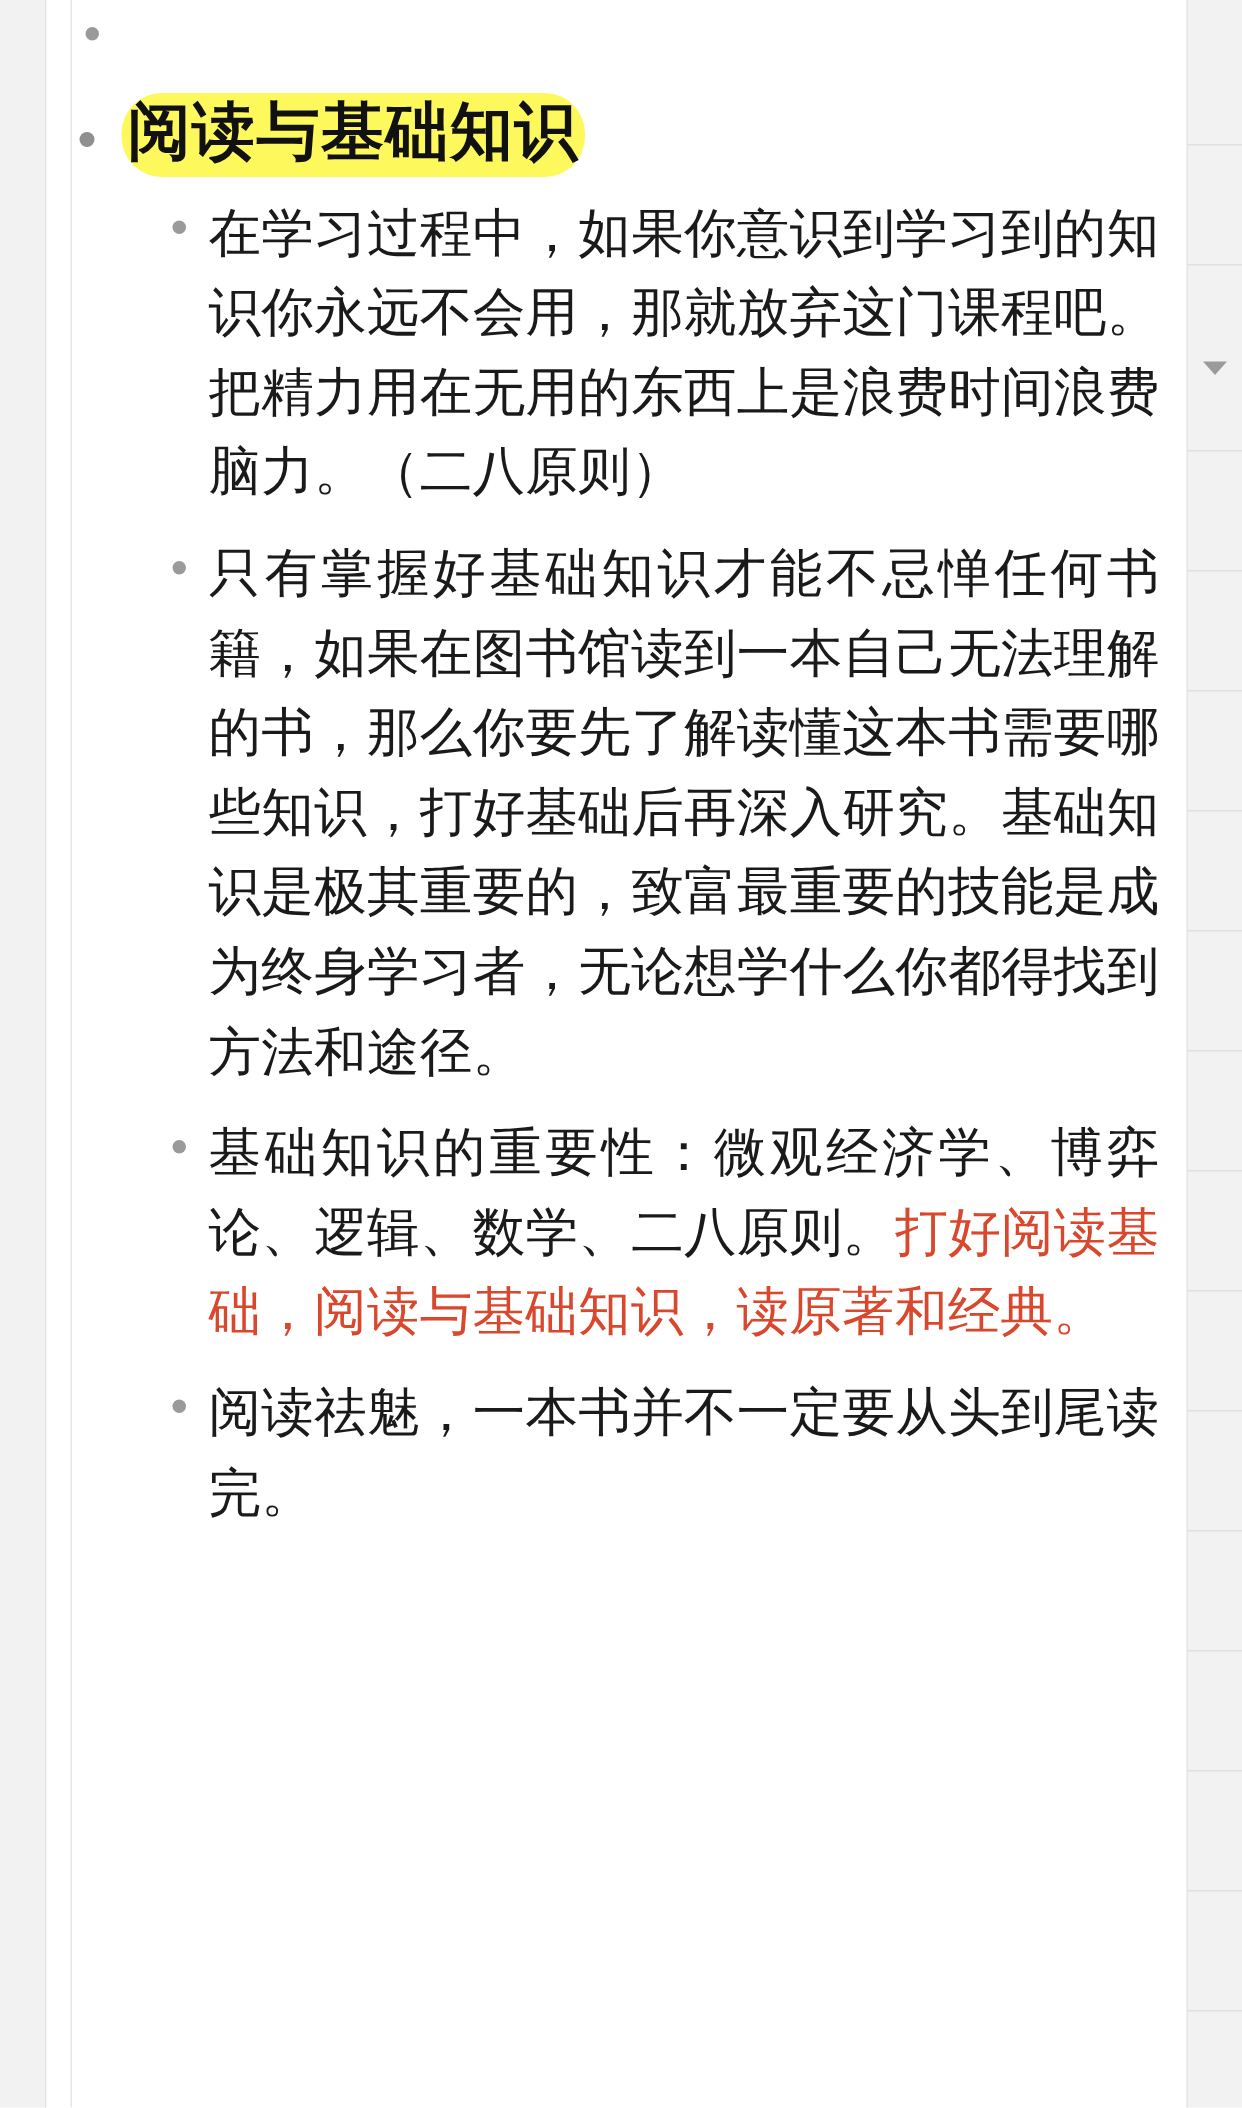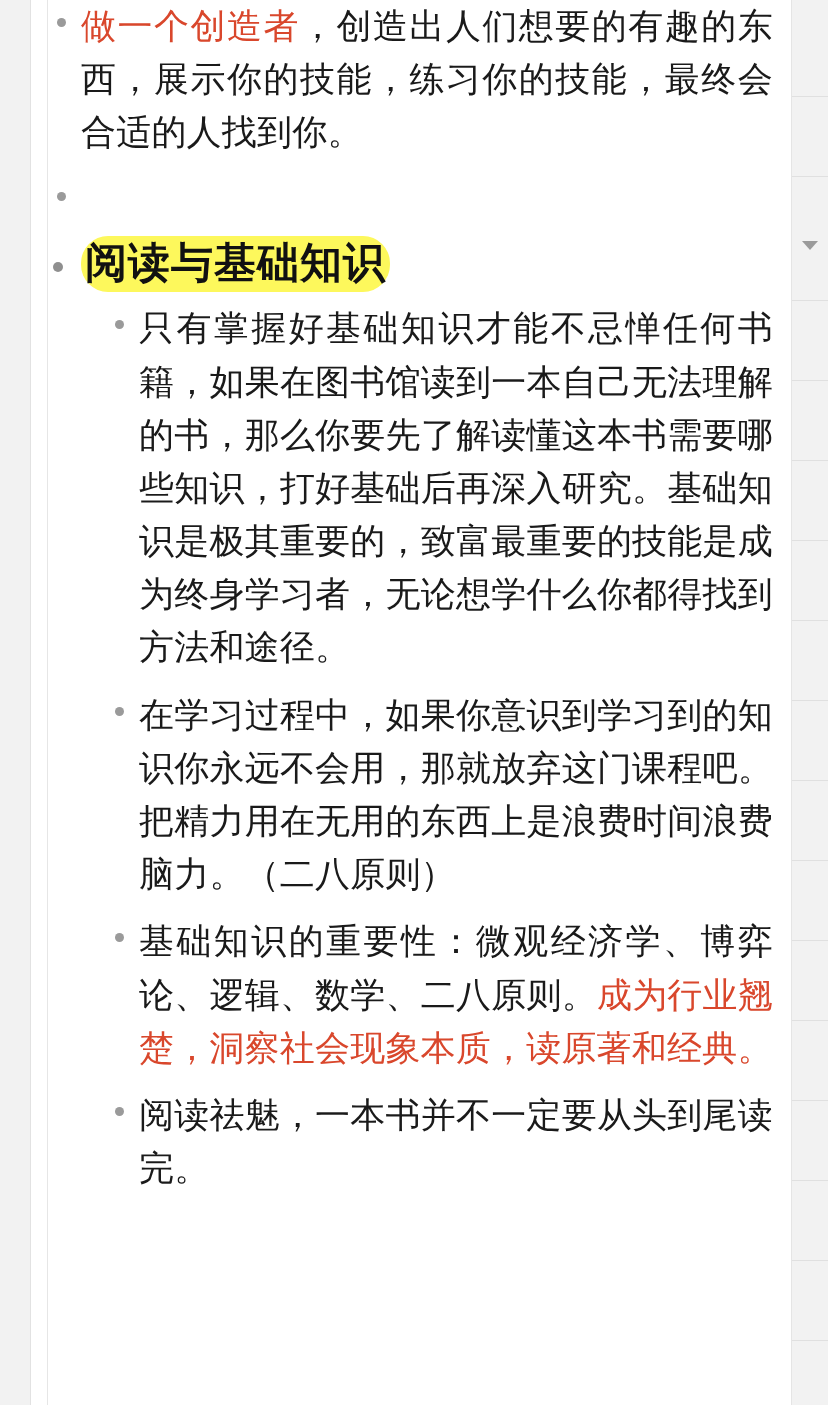--- a/index.html
+++ b/index.html
@@ -153,45 +153,41 @@
 <div class="page">
 
   <div class="gutter-left"></div>
 
   <div class="content">
     <div class="indent-guide"></div>
 
     <ul class="lvl1 block-top">
       <li class="item l1">
         <span class="bullet"></span>
-        <div class="para"><span class="red">做一个创造者</span><span>，创造出人们想要的有趣的东西，展示你的技能，练习你的技能，最终会合适的人找到你。</span></div>
-      </li>
-      <li class="item l1">
-        <span class="bullet"></span>
         <div class="para empty-item"></div>
       </li>
     </ul>
 
     <div class="heading-wrap">
       <span class="bullet"></span>
       <span class="heading">阅读与基础知识</span>
     </div>
 
     <ul class="lvl2">
       <li class="item">
         <span class="bullet"></span>
+        <div class="para">在学习过程中，如果你意识到学习到的知识你永远不会用，那就放弃这门课程吧。把精力用在无用的东西上是浪费时间浪费脑力。（二八原则）</div>
+      </li>
+      <li class="item">
+        <span class="bullet"></span>
         <div class="para">只有掌握好基础知识才能不忌惮任何书籍，如果在图书馆读到一本自己无法理解的书，那么你要先了解读懂这本书需要哪些知识，打好基础后再深入研究。基础知识是极其重要的，致富最重要的技能是成为终身学习者，无论想学什么你都得找到方法和途径。</div>
       </li>
       <li class="item">
         <span class="bullet"></span>
-        <div class="para">在学习过程中，如果你意识到学习到的知识你永远不会用，那就放弃这门课程吧。把精力用在无用的东西上是浪费时间浪费脑力。（二八原则）</div>
-      </li>
-      <li class="item">
-        <span class="bullet"></span>
-        <div class="para"><span>基础知识的重要性：微观经济学、博弈论、逻辑、数学、二八原则。</span><span class="red">成为行业翘楚，洞察社会现象本质，读原著和经典。</span></div>
+        <div class="para"><span>基础知识的重要性：微观经济学、博弈论、逻辑、数学、二八原则。</span><span class="red">打好阅读基础，阅读与基础知识，读原著和经典。</span></div>
       </li>
       <li class="item">
         <span class="bullet"></span>
         <div class="para">阅读祛魅，一本书并不一定要从头到尾读完。</div>
       </li>
 
     </ul>
   </div>
 
   <div class="gutter-right">

